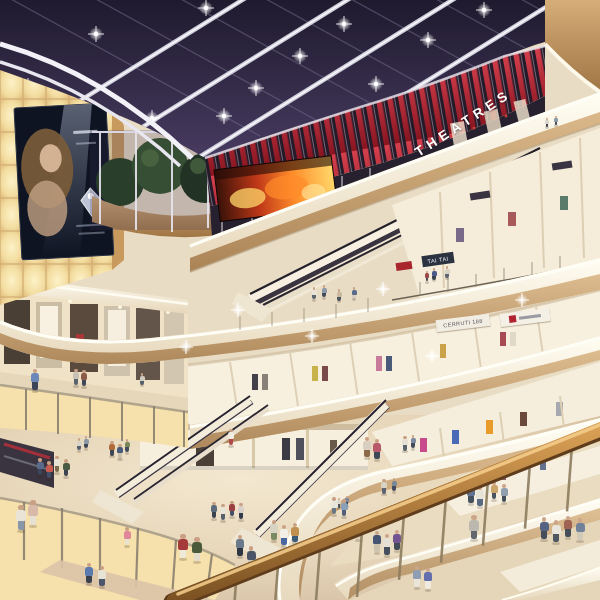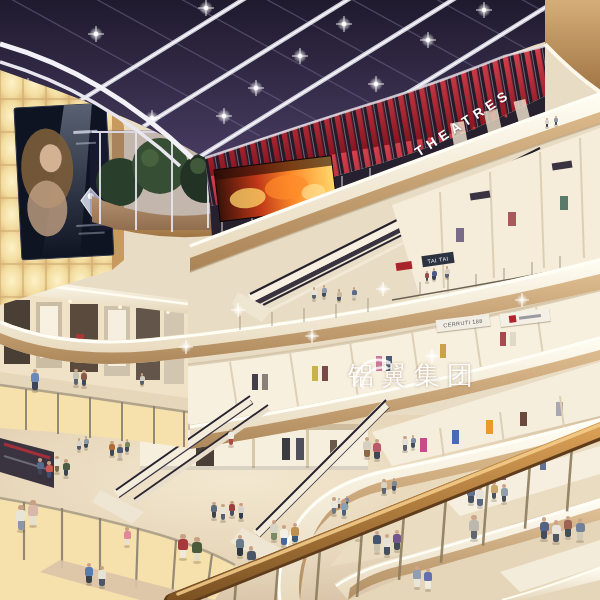--- a/index.html
+++ b/index.html
@@ -877,21 +877,14 @@
   <line x1="604" y1="428" x2="174" y2="600" stroke="url(#railWoodFG)" stroke-width="14" stroke-linecap="round"></line>
   <line x1="602" y1="424" x2="178" y2="594" stroke="#f6cf8d" stroke-width="3.5" stroke-linecap="round" opacity=".85"></line>
   <defs>
     <linearGradient id="railWoodFG" x1="0" y1="0" x2="0" y2="1">
       <stop offset="0" stop-color="#d99f55"></stop>
           <stop offset="1" stop-color="#7c5222"></stop>
     </linearGradient>
   </defs>
 </svg>
 
-<div id="watermark">
-  <svg width="46" height="50" viewBox="0 0 50 50">
-    <path d="M8,40 C4,18 28,4 46,14" stroke="#ffffff" stroke-width="3" fill="none" opacity=".9"></path>
-    <path d="M16,42 C14,26 30,16 44,20" stroke="#ffffff" stroke-width="2.5" fill="none" opacity=".85"></path>
-  </svg>
-  <span class="wm-text">铝翼集团</span>
+
 </div>
 
-</div>
-
 </body></html>

